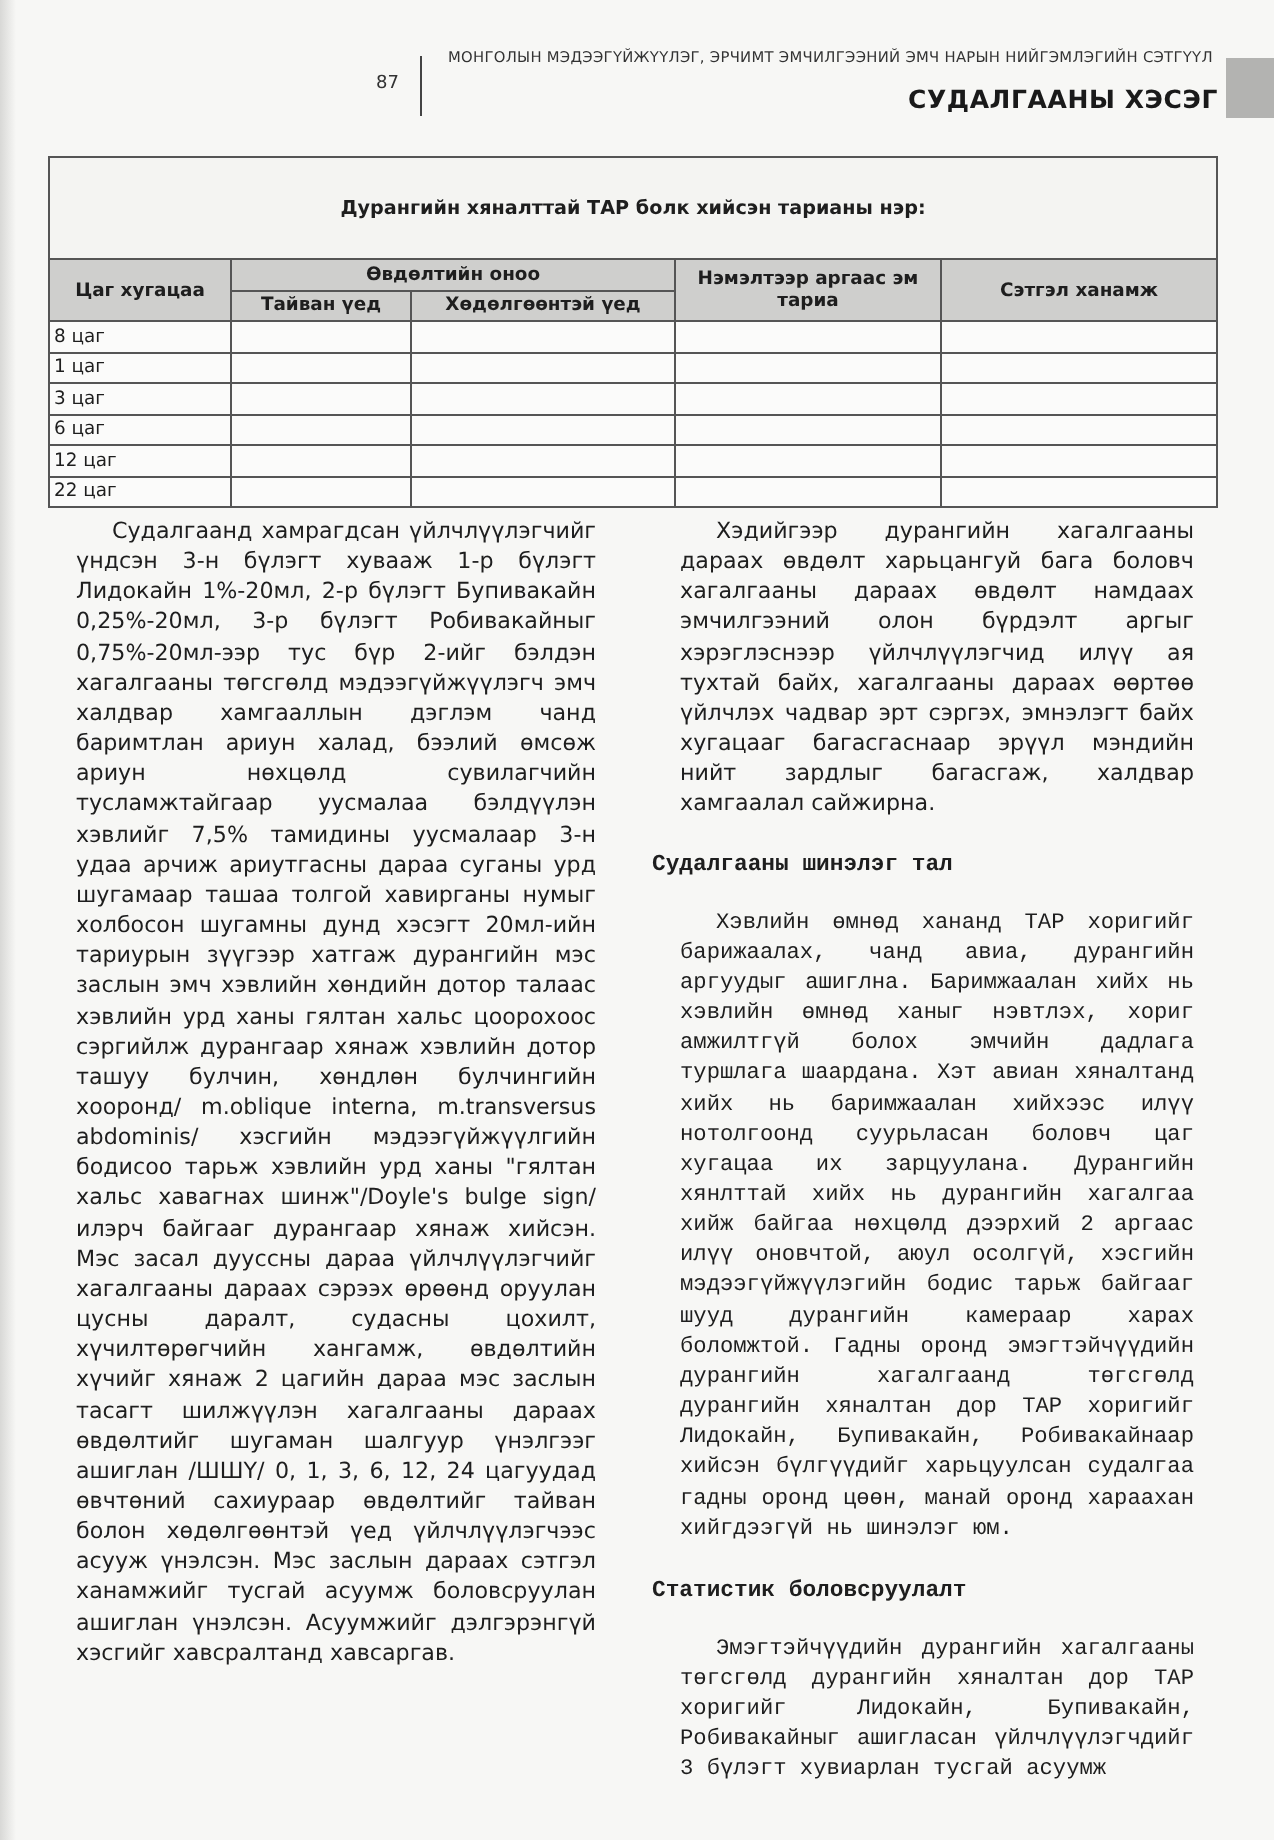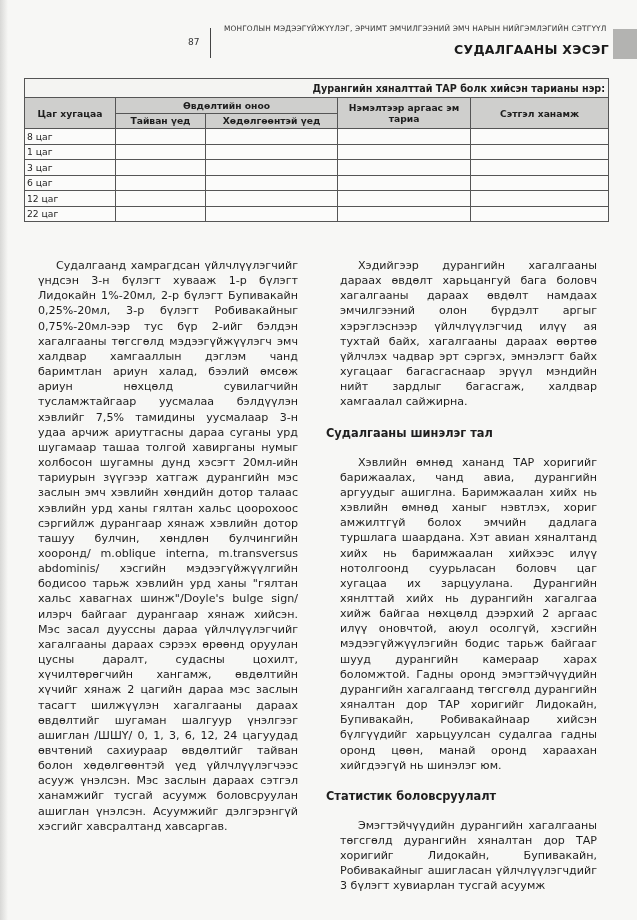--- a/index.html
+++ b/index.html
@@ -14,30 +14,30 @@
   .page-number { position:absolute; left:188px; top:37px; font-size:9px; color:#333; }
   .header-rule { position:absolute; left:210px; top:28px; width:1px; height:30px; background:#444; }
   .journal-title { position:absolute; left:224px; top:24px; font-size:7.4px; letter-spacing:0.15px; color:#333; white-space:nowrap; }
   .section-title { position:absolute; right:28px; top:42px; font-size:12.5px; font-weight:bold; color:#1a1a1a; letter-spacing:0.3px; white-space:nowrap; }
   .header-tab { position:absolute; left:613px; top:29px; width:24px; height:30px; background:#b3b3b1; }
 
   .table-wrap { position:absolute; left:24px; top:78px; width:584px; }
   table { border-collapse:collapse; width:100%; table-layout:fixed; font-size:9.2px; }
   td, th { border:1px solid #555; padding:0 2px; height:14.5px; }
   th { background:#cfcfcd; font-weight:bold; text-align:center; line-height:11px; }
-  .title-cell { background:#f4f4f2; font-weight:bold; text-align:right; padding:2px 3px; height:14px; font-size:9.6px; }
+  .title-cell { background:#f4f4f2; font-weight:bold; text-align:center; padding:18px 3px; height:14px; font-size:9.6px; }
   .row-label { text-align:left; }
   td { background:#fbfbfa; }
 
   .col { position:absolute; top:244px; font-size:11.1px; line-height:15.15px; text-align:justify; }
   .col-left { left:24px; width:288px; }
   .col-right { left:326px; width:285px; }
   h2 { font-size:11.4px; font-weight:bold; margin:0 0 1px 0; line-height:16px; }
   p { margin:14px; text-indent:18px; }
-  .section + .section { margin-top:15px; }
+  .section + .section { margin-top:15px;font-family:Liberation Mono, monospace; }
 </style>
 </head>
 <body>
 
 <div class="page-shadow"></div>
 
 <div>
   <span class="page-number">87</span>
   <div class="header-rule"></div>
   <span class="journal-title">МОНГОЛЫН МЭДЭЭГҮЙЖҮҮЛЭГ, ЭРЧИМТ ЭМЧИЛГЭЭНИЙ ЭМЧ НАРЫН НИЙГЭМЛЭГИЙН СЭТГҮҮЛ</span>

